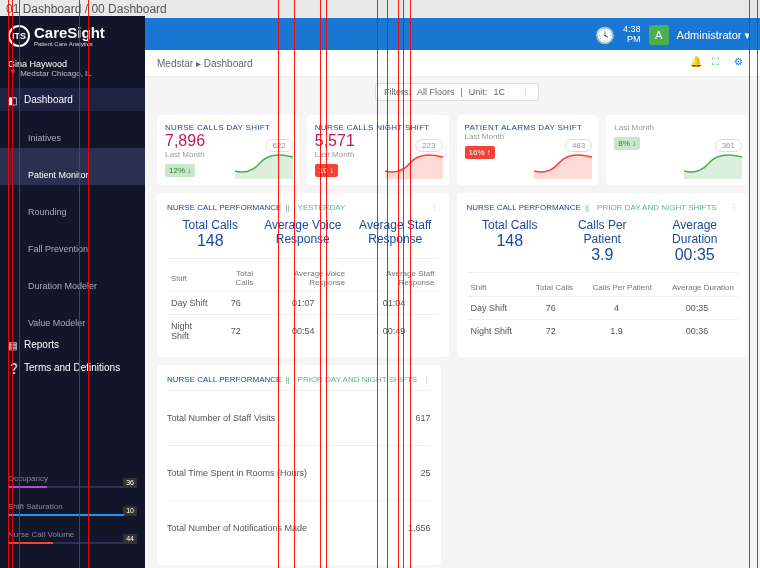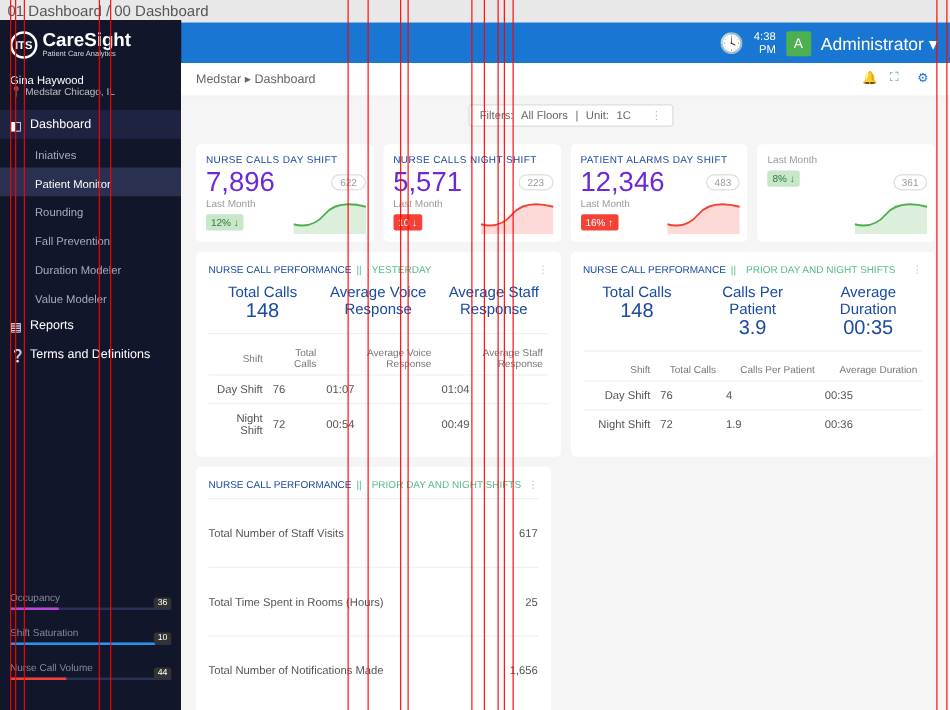--- a/index.html
+++ b/index.html
@@ -2,67 +2,67 @@
 <html><head>
 <meta charset="utf-8">
 <style>
 *{margin:0;padding:0;box-sizing:border-box;font-family:Arial,Helvetica,sans-serif}
 body{background:#f5f5f5;width:760px;height:568px;overflow:hidden;position:relative}
 .page-title-bar{background:#e8e8e8;padding:2px 6px;font-size:12px;color:#555}
 .topbar{background:#1976d2;height:34px;display:flex;align-items:center;justify-content:flex-end;padding:0 10px;gap:8px}
 .clock-icon{color:#fff}
 .time{color:#fff;font-size:9px;line-height:1.1;text-align:right}
 .avatar{width:20px;height:20px;background:#4caf50;color:#fff;display:flex;align-items:center;justify-content:center;font-size:11px;border-radius:2px}
-.role{color:#fff;font-size:14px}
+.role{color:#fff;font-size:11px}
 .sidebar{position:absolute;top:16px;left:0;width:145px;height:552px;background:#12162a;color:#fff}
 .brand{display:flex;align-items:center;padding:8px;gap:4px}
 .brand-logo{width:22px;height:22px;border:2px solid #fff;border-radius:50%;display:flex;align-items:center;justify-content:center;font-size:9px;font-weight:bold}
 .brand-name{font-size:15px;font-weight:bold}
 .brand-sub{font-size:6px;opacity:.8}
 .user-info{padding:4px 8px 10px;font-size:9px}
 .user-loc{font-size:8px;opacity:.7}
 .nav-item{padding:6px 8px;font-size:10px;display:flex;align-items:center;gap:6px;cursor:pointer}
 .nav-item.active{background:#1d2340}
-.nav-sub{padding:8px 8px 5px 28px;font-size:9px;color:#aab;cursor:pointer}
+.nav-sub{padding:22px 8px 5px 28px;font-size:9px;color:#aab;cursor:pointer}
 .nav-sub.selected{background:#2a3050;color:#fff}
 .nav-icon{width:10px;height:10px;display:inline-block}
 .sidebar-meters{position:absolute;bottom:10px;left:8px;right:8px}
 .meter{margin-bottom:14px}
 .meter-label{font-size:8px;color:#889;margin-bottom:3px}
 .meter-bar{height:2px;background:#2a3050;position:relative}
 .meter-fill{height:100%}
 .meter-val{position:absolute;right:0;top:-8px;font-size:7px;background:#333;padding:1px 3px;border-radius:2px}
 .main{position:absolute;top:50px;left:145px;right:0;bottom:0;overflow:auto;background:#f5f5f5}
 .sub-header{background:#fff;padding:6px 12px;display:flex;align-items:center;justify-content:space-between;font-size:10px;color:#666;border-bottom:1px solid #eee}
 .header-icons{display:flex;gap:8px;align-items:center}
 .hi{width:14px;height:14px;cursor:pointer}
 .filter-bar{background:#fff;border:1px solid #ddd;border-radius:3px;padding:3px 8px;font-size:9px;color:#666;display:inline-flex;align-items:center;gap:6px;margin:6px 0 6px 230px}
 .cards{display:flex;gap:8px;padding:8px 12px}
 .kpi{background:#fff;border-radius:4px;padding:8px;flex:1;position:relative}
 .kpi-title{font-size:8px;color:#1a4ba0;letter-spacing:.3px}
-.kpi-val{font-size:22px;color:#6d28d9;font-weight:500}
+.kpi-val{font-size:16px;color:#be185d;font-weight:500}
 .kpi-sub{font-size:8px;color:#999}
 .kpi-badge{font-size:8px;padding:2px 4px;border-radius:2px;display:inline-flex;align-items:center;gap:2px;margin-top:4px}
 .bg-grn{background:#c8e6c9;color:#2e7d32}
 .bg-red{background:#f44336;color:#fff}
 .pill{position:absolute;top:24px;right:6px;background:#fff;border:1px solid #ddd;border-radius:8px;font-size:8px;padding:1px 6px;color:#999}
 .spark{position:absolute;bottom:6px;right:6px;width:58px;height:28px}
 .row2{display:flex;gap:8px;padding:0 12px}
 .panel{background:#fff;border-radius:4px;padding:10px;flex:1}
 .panel-hdr{font-size:8px;color:#1a4ba0;margin-bottom:6px;display:flex;align-items:center}
 .panel-tag{color:#5b8;margin-left:4px}
 .dots{margin-left:auto;color:#bbb;cursor:pointer}
 .metrics{display:flex;gap:6px;border-bottom:1px solid #eee;padding-bottom:8px;margin-bottom:6px}
 .metric{flex:1;text-align:center}
 .metric-label{font-size:12px;color:#1a4ba0}
 .metric-val{font-size:16px;color:#1a4ba0}
 .tbl{width:100%;font-size:9px;color:#555;border-collapse:collapse}
 .tbl th{text-align:right;font-weight:normal;color:#777;padding:4px;font-size:8px}
-.tbl th:first-child,.tbl td:first-child{text-align:right}
-.tbl td{padding:6px 4px;text-align:left;border-top:1px solid #f0f0f0}
+.tbl th:first-child,.tbl td:first-child{text-align:left}
+.tbl td{padding:6px 4px;text-align:center;border-top:1px solid #f0f0f0}
 .row3{padding:8px 12px;width:50%}
 .kv{display:flex;justify-content:space-between;font-size:9px;color:#555;padding:22px 0;border-top:1px solid #f0f0f0}
 .redlines{position:absolute;top:0;left:0;width:100%;height:100%;pointer-events:none}
 .rl{position:absolute;top:0;bottom:0;width:1px;background:rgba(255,0,0,.9)}
 </style>
 </head>
 <body>
 
 <div class="page-title-bar">01 Dashboard / 00 Dashboard</div>
 
@@ -160,21 +160,20 @@
     <div class="kpi-sub">Last Month</div>
     <span class="kpi-badge bg-red">10 ↓</span>
     <span class="pill">223</span>
     <svg class="spark" viewBox="0 0 58 28">
           <path d="M0 20 Q15 24 25 12 T58 6" fill="none" stroke="#f44336" stroke-width="1.5"></path>
           <path d="M0 20 Q15 24 25 12 T58 6 L58 28 L0 28 Z" fill="#f44336" opacity=".2"></path>
         </svg>
   </div>
       <div class="kpi">
     <div class="kpi-title">PATIENT ALARMS DAY SHIFT</div>
-    <div class="kpi-val">12,346</div>
     <div class="kpi-sub">Last Month</div>
     <span class="kpi-badge bg-red">16% ↑</span>
     <span class="pill">483</span>
     <svg class="spark" viewBox="0 0 58 28">
           <path d="M0 20 Q15 24 25 12 T58 6" fill="none" stroke="#f44336" stroke-width="1.5"></path>
           <path d="M0 20 Q15 24 25 12 T58 6 L58 28 L0 28 Z" fill="#f44336" opacity=".2"></path>
         </svg>
   </div>
       <div class="kpi">
     <div class="kpi-sub">Last Month</div>

